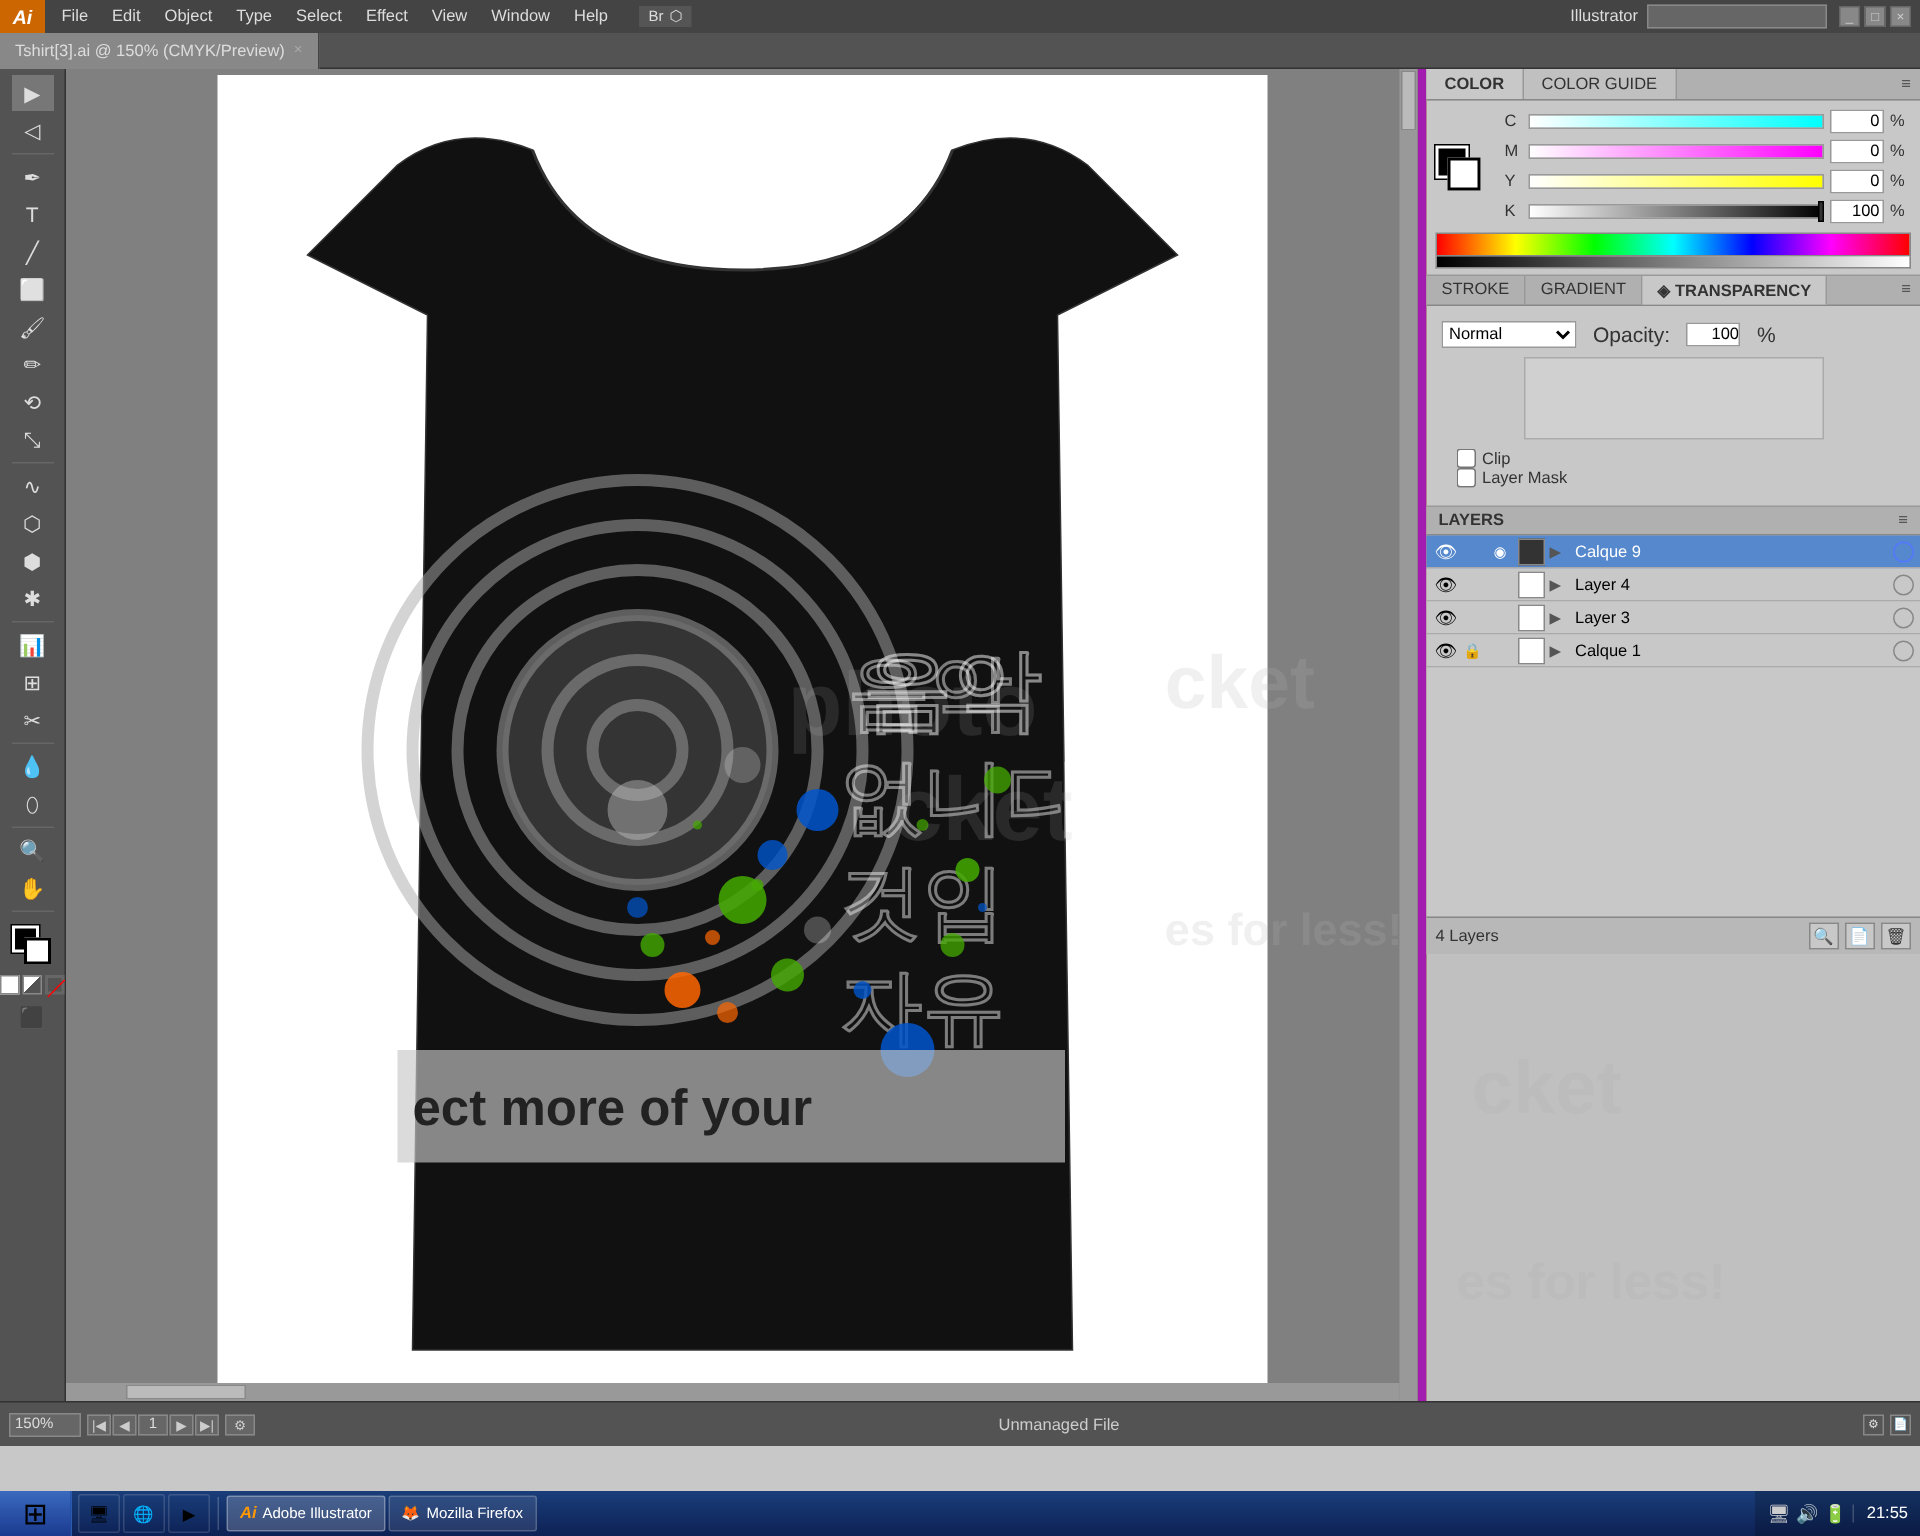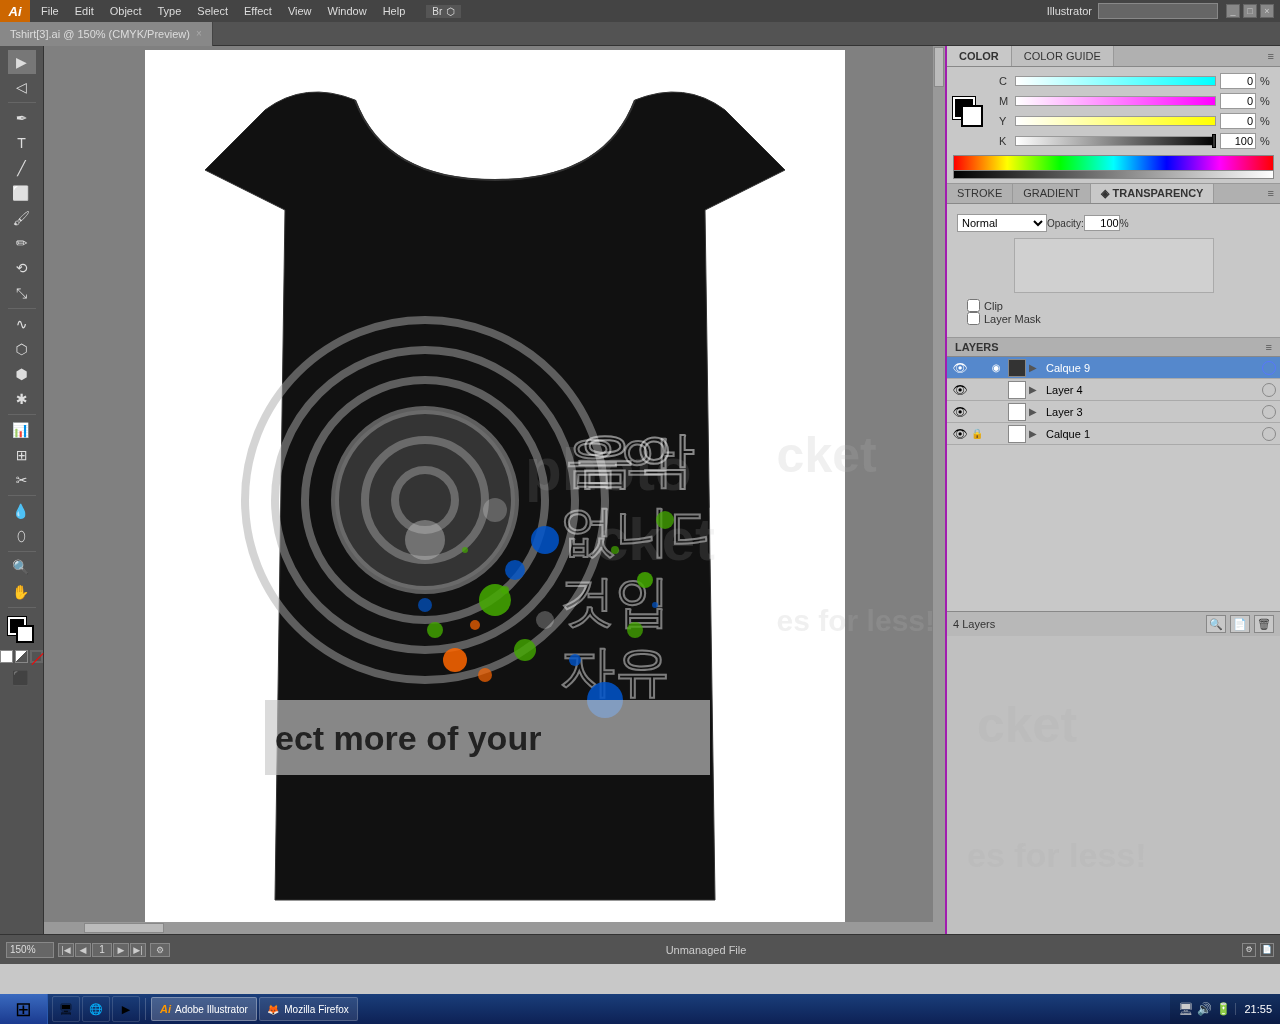--- a/index.html
+++ b/index.html
@@ -57,21 +57,21 @@
       position: absolute; top: 0; left: 0; right: 0; bottom: 0;
       background: #808080; display: flex; align-items: center; justify-content: center;
       padding-top: 20px;
     }
     #white-canvas {
       background: white; width: 700px; height: 900px; position: relative; overflow: hidden;
     }
 
     
     #right-panel {
-      width: 335px; background: #a16207; border-left: 2px solid #a21caf; display: flex; flex-direction: column;
+      width: 335px; background: #a16207; border-left: 6px solid #a21caf; display: flex; flex-direction: column;
       flex-shrink: 0;
     }
 
     
     #color-panel {
       background: #c8c8c8; border-bottom: 1px solid #999;
     }
     #panel-tabs {
       display: flex; background: #b0b0b0; border-bottom: 1px solid #888;
     }
@@ -103,22 +103,22 @@
     #sgt-tabs {
       display: flex; background: #b0b0b0; border-bottom: 1px solid #888; margin-bottom: 4px;
     }
     #sgt-tabs .stab {
       padding: 3px 10px; font-size: 11px; color: #333; cursor: pointer; border-right: 1px solid #999;
     }
     #sgt-tabs .stab.active { background: #c8c8c8; font-weight: bold; }
     #sgt-tabs .panel-menu2 { margin-left: auto; padding: 3px 6px; color: #555; cursor: pointer; }
 
     #transparency-content { padding: 6px 10px; }
-    .trans-row { display: flex; align-items: center; gap: 0; margin-bottom: 6px; }
-    .trans-label { font-size: 10px; color: #333; }
+    .trans-row { display: flex; align-items: center; gap: 11px; margin-bottom: 6px; }
+    .trans-label { font-size: 14px; color: #333; }
     .blend-select {
       width: 90px; height: 18px; font-size: 11px; background: white; border: 1px solid #999;
     }
     .opacity-input {
       width: 36px; height: 16px; font-size: 11px; background: white; border: 1px solid #999;
       text-align: right;
     }
     .checkbox-row { display: flex; align-items: center; gap: 4px; font-size: 11px; color: #333; }
 
     

